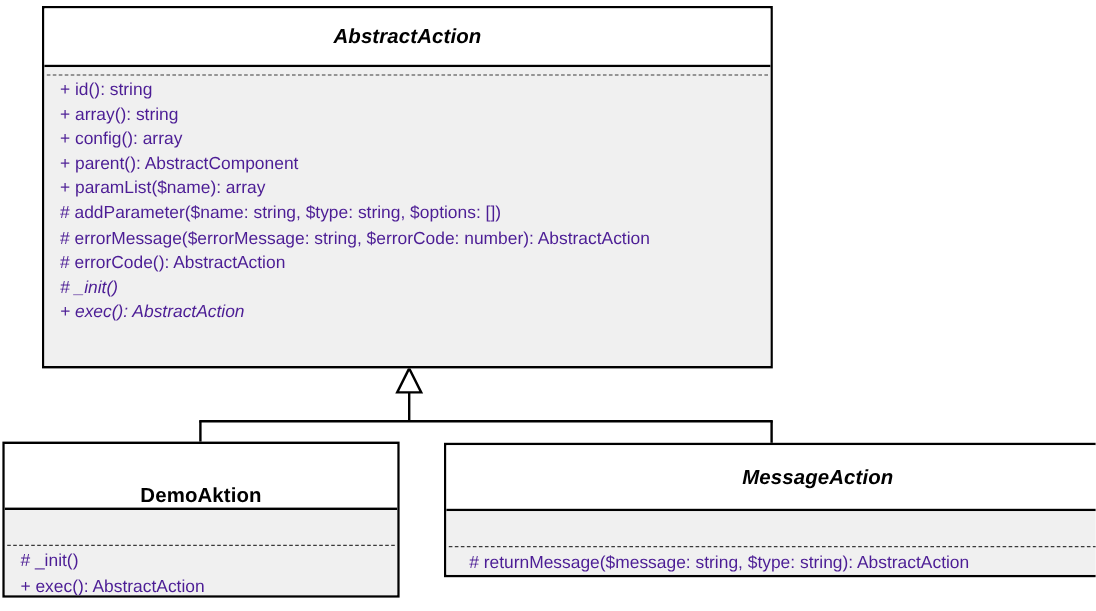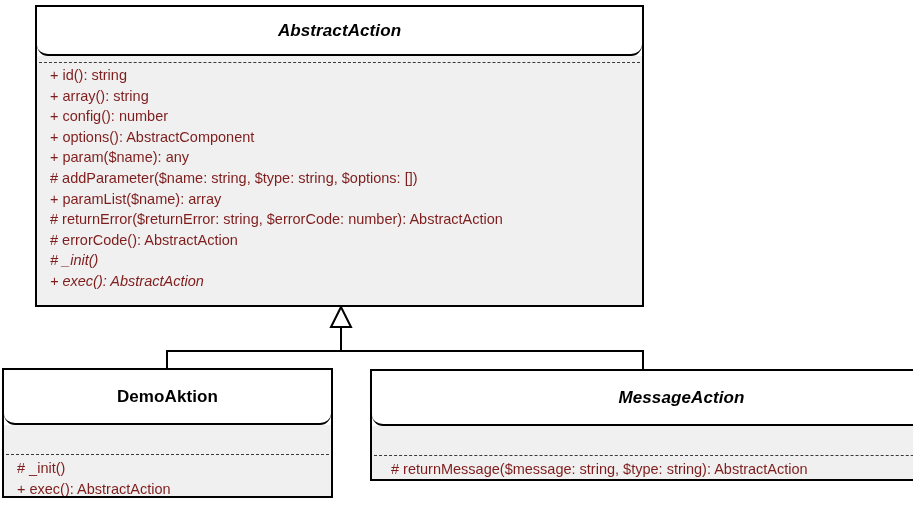--- a/index.html
+++ b/index.html
@@ -33,21 +33,20 @@
   }
 
   .uml-header {
     box-sizing: border-box;
     background: #ffffff;
     border-bottom: 2px solid #000000;
     display: flex;
     align-items: center;
     justify-content: center;
     text-align: center;
-    border-radius: 11px;
   }
 
   .uml-title {
     font-size: 17px;
     font-weight: bold;
     letter-spacing: 0.1px;
   }
   .uml-title.abstract {
     font-style: italic;
   }
@@ -73,21 +72,21 @@
   .uml-operations {
     box-sizing: border-box;
     padding: 1px 0 0 0;
   }
 
   .uml-member {
     font-size: 14.5px;
     line-height: 20.6px;
     white-space: nowrap;
     padding-left: 13px;
-    color: #7f1d1d;
+    color: #4c1d95;
   }
   .uml-member.abstract {
     font-style: italic;
   }
 
   
   #class-abstractaction {
     left: 35px;
     top: 5px;
     width: 609px;
@@ -98,21 +97,21 @@
   #class-abstractaction .uml-attributes { height: 6px; }
   #class-abstractaction .uml-operations { padding-top: 2px; }
 
   
   #class-demoaktion {
     left: 2px;
     top: 368px;
     width: 331px;
     height: 130px;
   }
-  #class-demoaktion .uml-header { height: 55px; }
+  #class-demoaktion .uml-header { height: 55px; align-items: flex-end; }
   #class-demoaktion .uml-body   { height: 71px; }
   #class-demoaktion .uml-attributes { height: 29px; }
   #class-demoaktion .uml-operations { padding-top: 3px; }
 
   
   #class-messageaction {
     left: 370px;
     top: 369px;
     width: 623px;
     height: 112px;
@@ -154,26 +153,25 @@
   <div class="uml-class" id="class-abstractaction">
     <div class="uml-header">
       <span class="uml-title abstract">AbstractAction</span>
     </div>
     <div class="uml-body">
       <div class="uml-attributes"></div>
       <div class="uml-separator"></div>
       <div class="uml-operations">
         <div class="uml-member">+ id(): string</div>
         <div class="uml-member">+ array(): string</div>
-        <div class="uml-member">+ config(): number</div>
-        <div class="uml-member">+ options(): AbstractComponent</div>
-        <div class="uml-member">+ param($name): any</div>
+        <div class="uml-member">+ config(): array</div>
+        <div class="uml-member">+ parent(): AbstractComponent</div>
+        <div class="uml-member">+ paramList($name): array</div>
         <div class="uml-member"># addParameter($name: string, $type: string, $options: [])</div>
-        <div class="uml-member">+ paramList($name): array</div>
-        <div class="uml-member"># returnError($returnError: string, $errorCode: number): AbstractAction</div>
+        <div class="uml-member"># errorMessage($errorMessage: string, $errorCode: number): AbstractAction</div>
         <div class="uml-member"># errorCode(): AbstractAction</div>
         <div class="uml-member abstract"># _init()</div>
         <div class="uml-member abstract">+ exec(): AbstractAction</div>
       </div>
     </div>
   </div>
 
   <div class="uml-class" id="class-demoaktion">
     <div class="uml-header">
       <span class="uml-title">DemoAktion</span>

